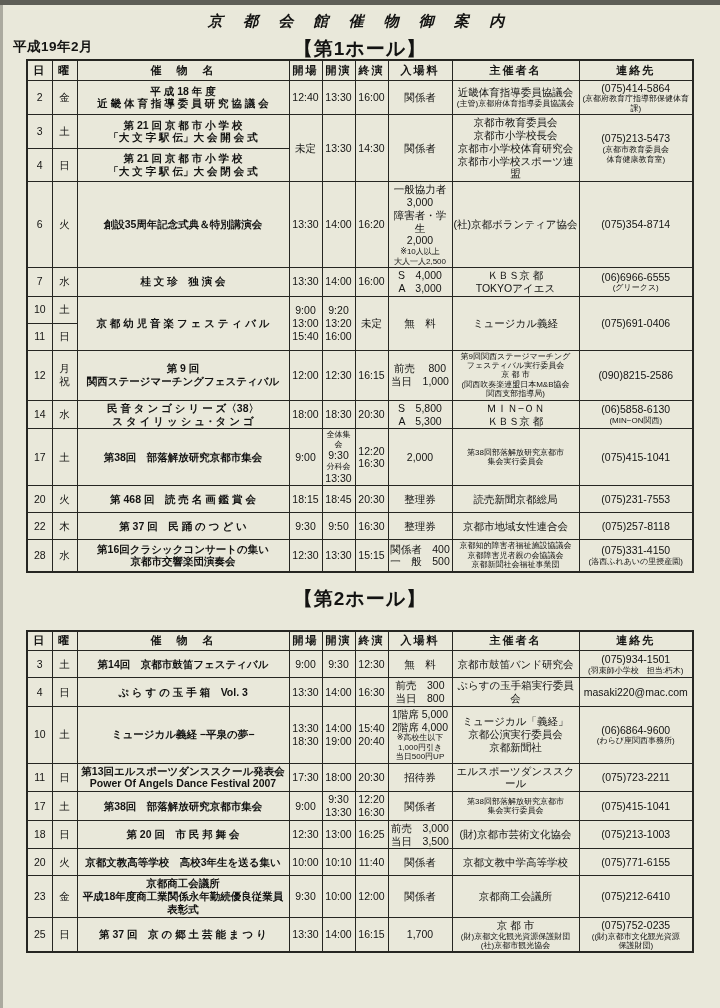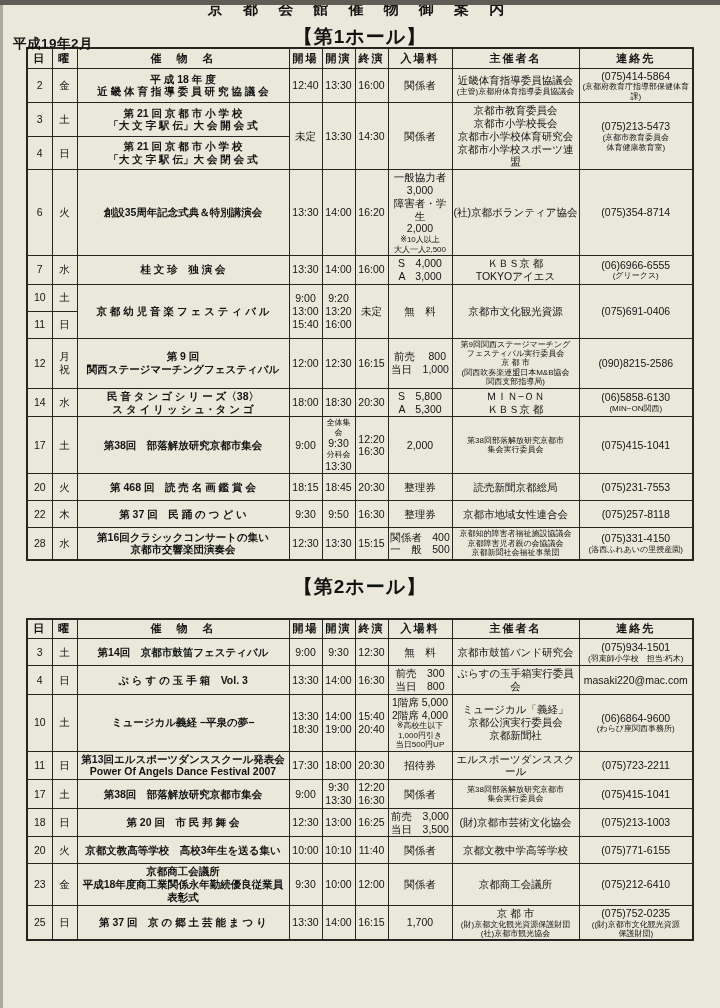--- a/index.html
+++ b/index.html
@@ -8,24 +8,25 @@
     background:#e9e8da;
     position:relative;
     font-family:"Liberation Sans","DejaVu Sans",sans-serif;
     color:#131312;
     overflow:hidden;
   }
   .scan-top-edge{position:absolute;top:0;left:0;width:720px;height:5px;background:#5e5e57;}
   .scan-left-edge{position:absolute;top:0;left:0;width:3px;height:1008px;background:rgba(95,95,87,.45);}
   .page-title{
     text-align:center;
-    font-size:15px;font-weight:bold;letter-spacing:8px;
+    padding-top:12px;
+    font-size:15px;font-weight:bold;letter-spacing:8px;font-style:italic;
   }
   .subhead{position:relative;height:22px;margin-top:5px;}
-  .date-label{position:absolute;left:13px;top:11px;font-size:13.5px;font-weight:bold;letter-spacing:.5px;text-align:right;}
+  .date-label{position:absolute;left:13px;top:2px;font-size:13.5px;font-weight:bold;letter-spacing:.5px;text-align:right;}
   .hall-title{text-align:center;font-size:19px;font-weight:bold;letter-spacing:1px;}
   .hall2-title{margin-top:13px;margin-bottom:18px;}
   table.sched{
     border-collapse:collapse;
     width:666px;margin:1px auto 0 auto;
     table-layout:fixed;
   }
   .sched td{
     border:1.4px solid #262622;
     text-align:center;vertical-align:middle;
@@ -245,21 +246,21 @@
           <div>13:20</div>
           <div>16:00</div>
         </td>
         <td class="c-end" rowspan="2">
           <div>未定</div>
         </td>
         <td class="c-fee" rowspan="2">
           <div>無　料</div>
         </td>
         <td class="c-org" rowspan="2">
-          <div>京都市文化観光資源</div>
+          <div>ミュージカル義経</div>
         </td>
         <td class="c-contact" rowspan="2">
           <div>(075)691-0406</div>
         </td>
       </tr>
       <tr>
         <td class="c-date">
           <div>11</div>
         </td>
         <td class="c-day">

